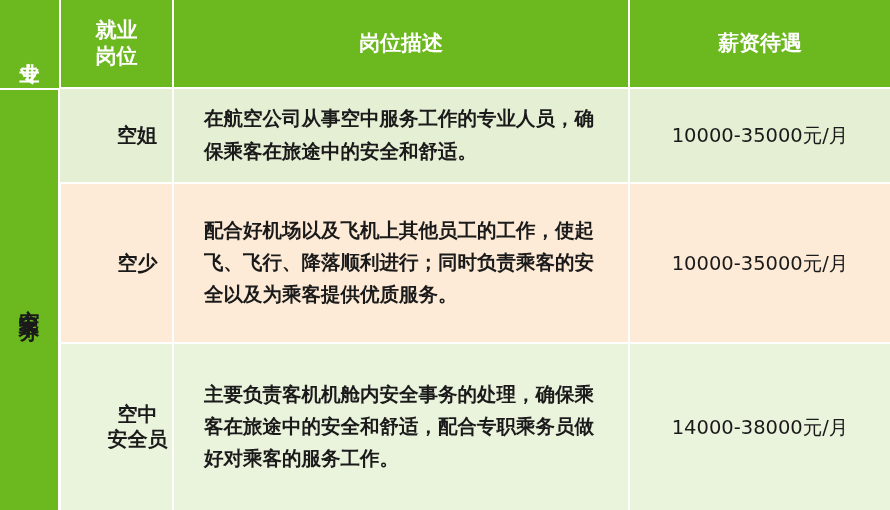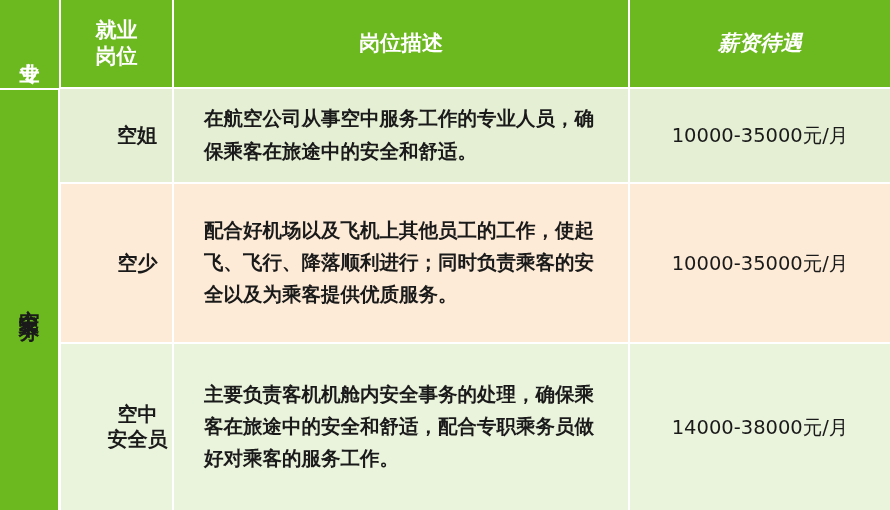--- a/index.html
+++ b/index.html
@@ -40,21 +40,21 @@
     background: #6cb81f;
     color: #ffffff;
     font-weight: bold;
     text-align: center;
     border-right: 2px solid #ffffff;
     font-size: 21px;
     line-height: 1.18;
     height: 88px;
     padding: 4px 2px;
   }
-  .row-header .cell:last-child { border-right: none; font-style: italic; }
+  .row-header .cell:last-child { border-right: none; }
   .row-header .col-major {
     font-size: 20px;
     letter-spacing: 0;
   }
   .header-vert {
     display: inline-block;
     writing-mode: vertical-rl;
     text-orientation: upright;
     line-height: 1.05;
     letter-spacing: 2px;

